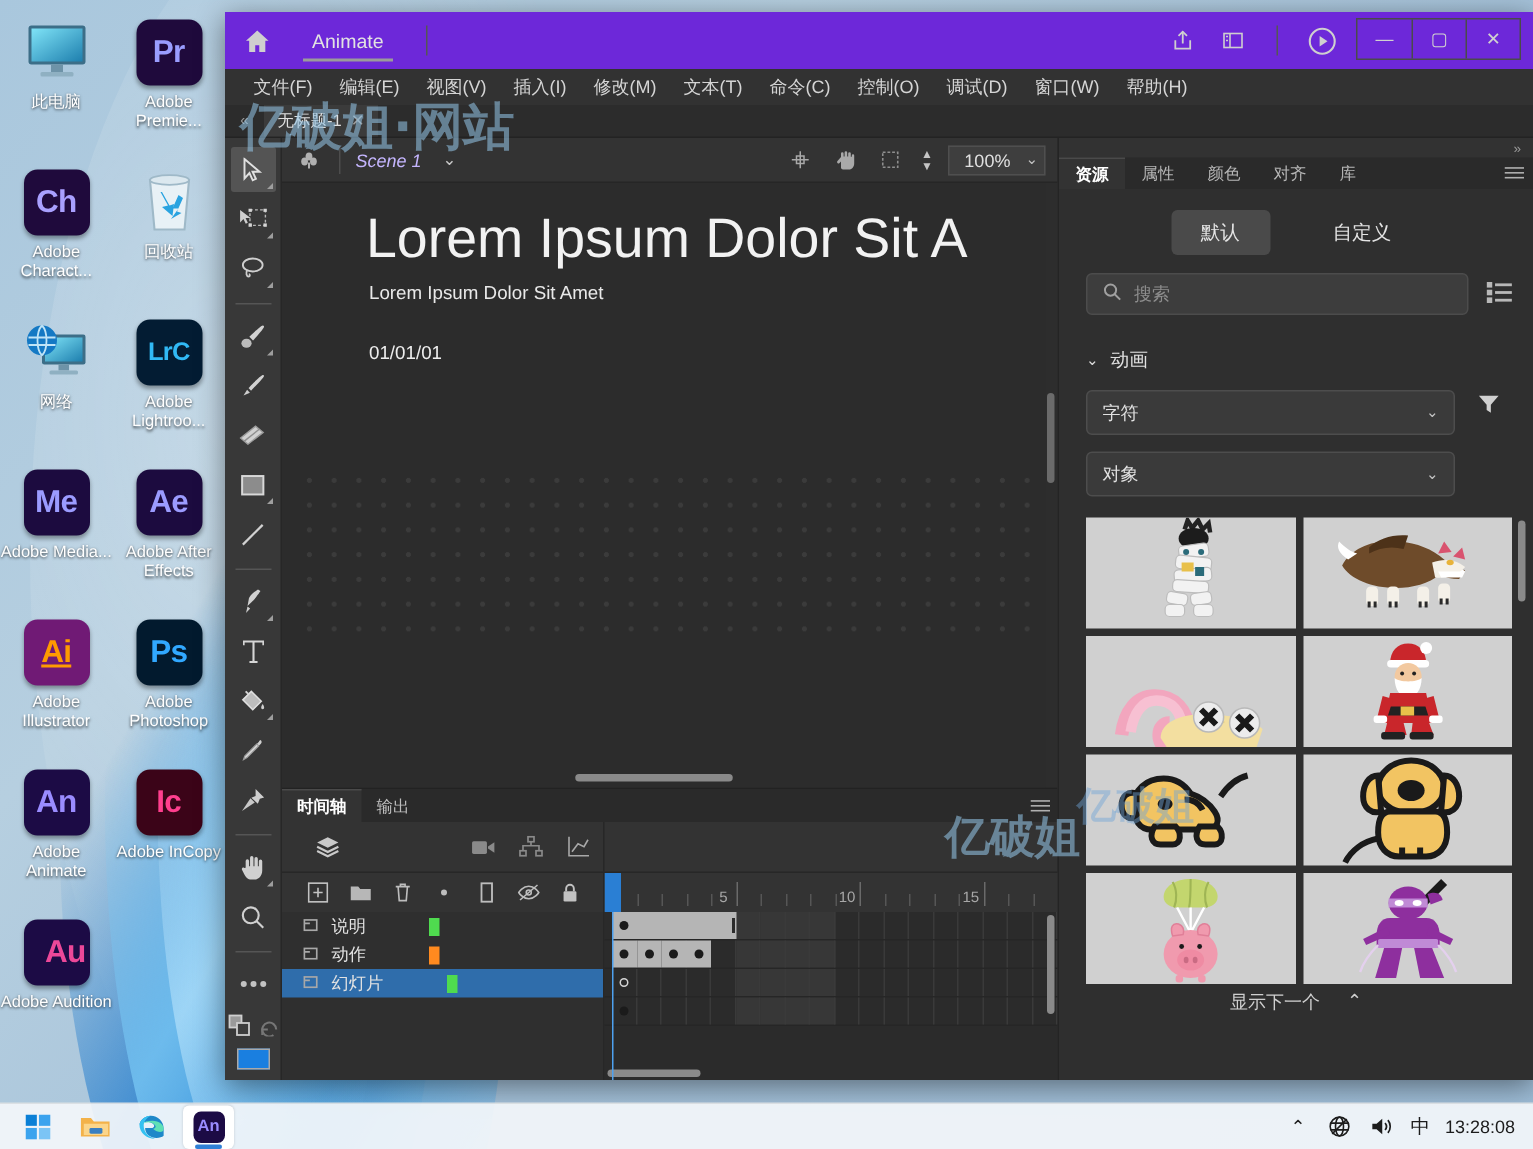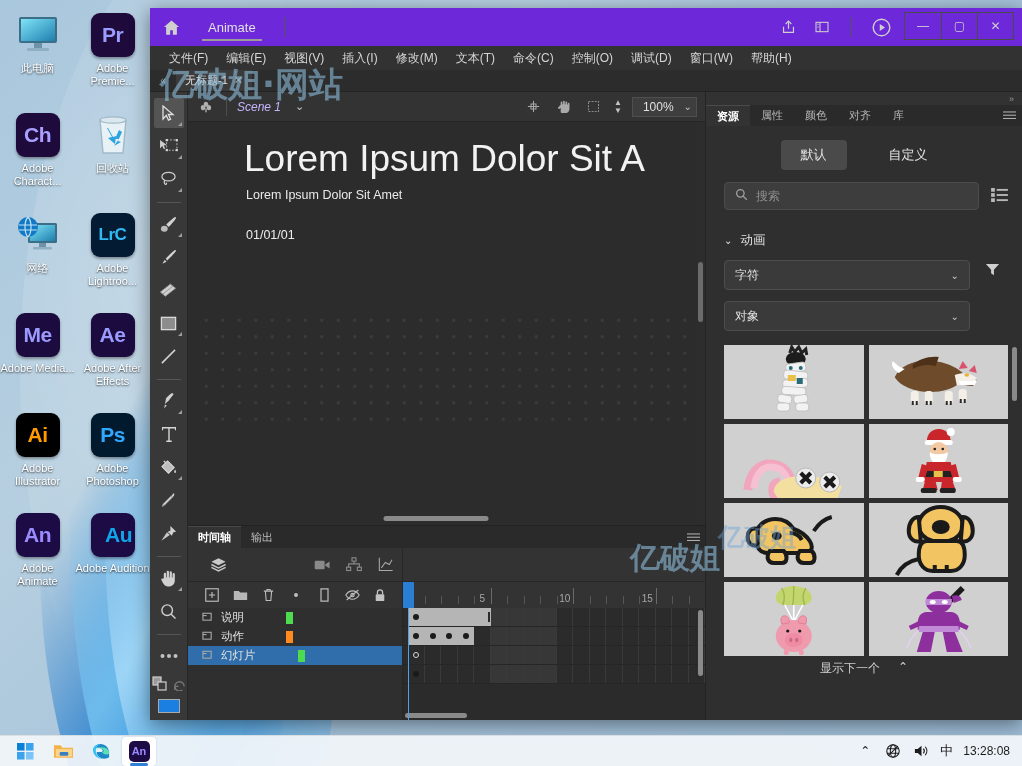--- a/index.html
+++ b/index.html
@@ -335,39 +335,45 @@
       <div class="lbl">Adobe Media...</div>
     </div>
     <div class="desk-icon">
       <div class="glyph">
         <div class="adobe-tile" style="background: rgb(28, 11, 63); color: rgb(155, 155, 255);">Ae</div>
       </div>
       <div class="lbl">Adobe After Effects</div>
     </div>
     <div class="desk-icon">
       <div class="glyph">
-        <div class="adobe-tile" style="background: #000000; color: rgb(255, 154, 0);">Ai</div>
+        <div class="adobe-tile" style="background: #701a75; color: rgb(255, 154, 0); text-decoration: underline;">Ai</div>
       </div>
       <div class="lbl">Adobe Illustrator</div>
     </div>
     <div class="desk-icon">
       <div class="glyph">
         <div class="adobe-tile" style="background: rgb(2, 26, 46); color: rgb(49, 168, 255);">Ps</div>
       </div>
       <div class="lbl">Adobe Photoshop</div>
     </div>
     <div class="desk-icon">
       <div class="glyph">
         <div class="adobe-tile" style="background: rgb(28, 11, 69); color: rgb(154, 140, 255);">An</div>
       </div>
       <div class="lbl">Adobe Animate</div>
     </div>
     <div class="desk-icon">
       <div class="glyph">
-        <div class="adobe-tile" style="background: rgb(28, 11, 69); color: #0ea5e9; padding-left: 12px;">Au</div>
+        <div class="adobe-tile" style="background: rgb(59, 4, 24); color: rgb(255, 63, 142);">Ic</div>
+      </div>
+      <div class="lbl">Adobe InCopy</div>
+    </div>
+    <div class="desk-icon">
+      <div class="glyph">
+        <div class="adobe-tile" style="background: rgb(28, 11, 69); color: #ec4899; padding-left: 12px;">Au</div>
       </div>
       <div class="lbl">Adobe Audition</div>
     </div>
   </div>
 
 <div id="app-window">
 
   <div id="titlebar">
     <div id="home-btn">
       <svg width="19" height="19" viewBox="0 0 24 24">

